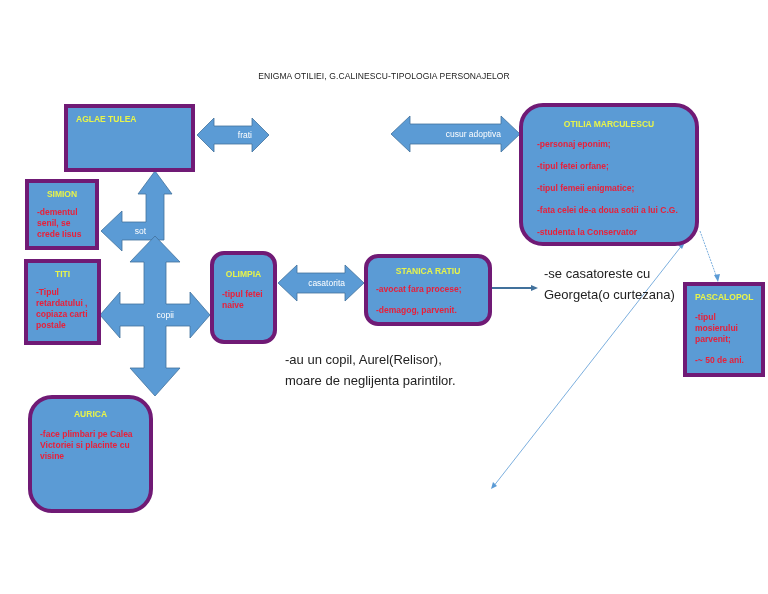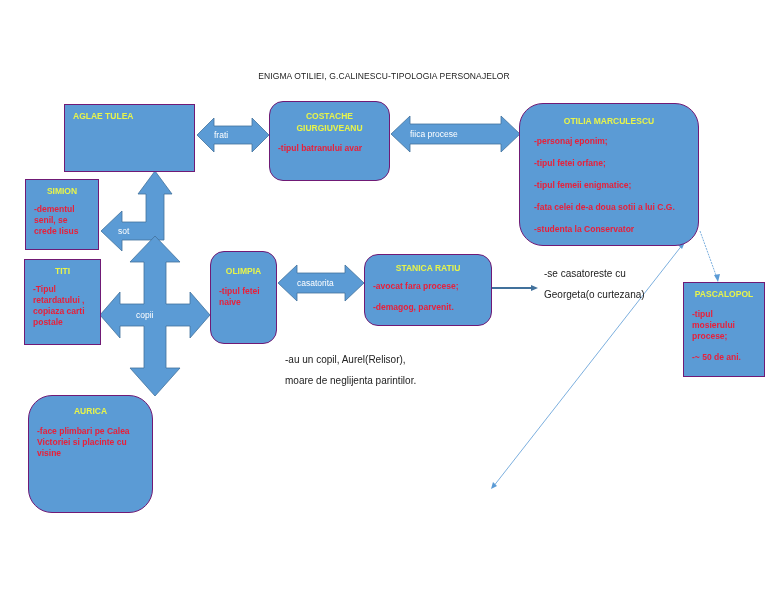--- a/index.html
+++ b/index.html
@@ -1,26 +1,26 @@
 <!DOCTYPE html>
 <html><head>
   <meta charset="utf-8">
   <style>
     html, body { margin: 0; padding: 0; background: #ffffff; }
     body { width: 768px; height: 594px; position: relative; overflow: hidden; font-family: "Liberation Sans", sans-serif; }
     #canvas { position: absolute; left: 0; top: 0; width: 768px; height: 424px; }
     .title { position: absolute; left: 0; width: 768px; top: 71px; text-align: center; font-size: 8.5px; color: #222; letter-spacing: 0.1px; }
-    .node { position: absolute; background: #5b9bd5; border: 1px solid #701a75; box-sizing: border-box; padding: 6px 8px; }
+    .node { position: absolute; background: #5b9bd5; border: 4px solid #701a75; box-sizing: border-box; padding: 6px 8px; }
     .node.round { border-radius: 14px; }
     .node.round-lg { border-radius: 24px; }
     .node .name { color: #e8f44a; font-weight: bold; font-size: 8.5px; text-align: center; margin-bottom: 8px; }
     .node .line { color: #e8203a; font-weight: bold; font-size: 8.5px; line-height: 11px; margin-bottom: 8px; }
     .node .line:last-child { margin-bottom: 0; }
-    .arrow-label { position: absolute; color: #ffffff; font-size: 8.5px; text-align: left; }
-    .free-text { position: absolute; color: #222; font-size: 10px; line-height: 11px; }
+    .arrow-label { position: absolute; color: #ffffff; font-size: 8.5px; text-align: right; }
+    .free-text { position: absolute; color: #222; font-size: 13px; line-height: 11px; }
     svg { position: absolute; left: 0; top: 0; }
   </style>
 </head>
 <body>
 
 <div id="canvas">
 
   <div class="title">ENIGMA OTILIEI, G.CALINESCU-TIPOLOGIA PERSONAJELOR</div>
 
   <svg width="768" height="594">
@@ -40,33 +40,29 @@
 
     <line x1="683" y1="244" x2="493" y2="487" stroke="#5b9bd5" stroke-width="0.8"></line>
     <polygon fill="#5b9bd5" points="685,242 678,245 682,249"></polygon>
     <polygon fill="#5b9bd5" points="491,489 493,482 497,486"></polygon>
 
     <line x1="700" y1="231" x2="717" y2="278" stroke="#5b9bd5" stroke-width="0.8" stroke-dasharray="2,1"></line>
     <polygon fill="#5b9bd5" points="718,282 714,275 720,274"></polygon>
   </svg>
 
   <div class="arrow-label" style="left:214px; top:130px; width:38px;">frati</div>
-  <div class="arrow-label" style="left:410px; top:129px; width:91px;">fiica procese</div>
+  <div class="arrow-label" style="left:410px; top:129px; width:91px;">cusur adoptiva</div>
   <div class="arrow-label" style="left:118px; top:226px; width:28px;">sot</div>
   <div class="arrow-label" style="left:136px; top:310px; width:38px;">copii</div>
   <div class="arrow-label" style="left:297px; top:278px; width:48px;">casatorita</div>
 
   <div class="node" style="left:64px; top:104px; width:131px; height:68px;">
     <div class="name" style="text-align:left;">AGLAE TULEA</div>
   </div>
 
-  <div class="node round" style="left:269px; top:101px; width:121px; height:80px; padding-top:8px;">
-    <div class="name" style="margin-bottom:9px; line-height:12px;">COSTACHE GIURGIUVEANU</div>
-    <div class="line">-tipul batranului avar</div>
-  </div>
 
   <div class="node round-lg" style="left:519px; top:103px; width:180px; height:143px; padding:12px 14px;">
     <div class="name" style="margin-bottom:10px;">OTILIA MARCULESCU</div>
     <div class="line" style="margin-bottom:11px;">-personaj eponim;</div>
     <div class="line" style="margin-bottom:11px;">-tipul fetei orfane;</div>
     <div class="line" style="margin-bottom:11px;">-tipul femeii enigmatice;</div>
     <div class="line" style="margin-bottom:11px;">-fata celei de-a doua sotii a lui C.G.</div>
     <div class="line">-studenta la Conservator</div>
   </div>
 
@@ -86,21 +82,21 @@
   </div>
 
   <div class="node round" style="left:364px; top:254px; width:128px; height:72px; padding-top:8px;">
     <div class="name" style="margin-bottom:8px;">STANICA RATIU</div>
     <div class="line" style="margin-bottom:10px;">-avocat fara procese;</div>
     <div class="line">-demagog, parvenit.</div>
   </div>
 
   <div class="node" style="left:683px; top:282px; width:82px; height:95px;">
     <div class="name" style="margin-bottom:10px;">PASCALOPOL</div>
-    <div class="line" style="margin-bottom:10px;">-tipul mosierului procese;</div>
+    <div class="line" style="margin-bottom:10px;">-tipul mosierului parvenit;</div>
     <div class="line">-~ 50 de ani.</div>
   </div>
 
   <div class="node round-lg" style="left:28px; top:395px; width:125px; height:118px; padding:10px 8px;">
     <div class="name" style="margin-bottom:10px;">AURICA</div>
     <div class="line">-face plimbari pe Calea Victoriei si placinte cu visine</div>
   </div>
 
 
   <div class="free-text" style="left:544px; top:268px;">

